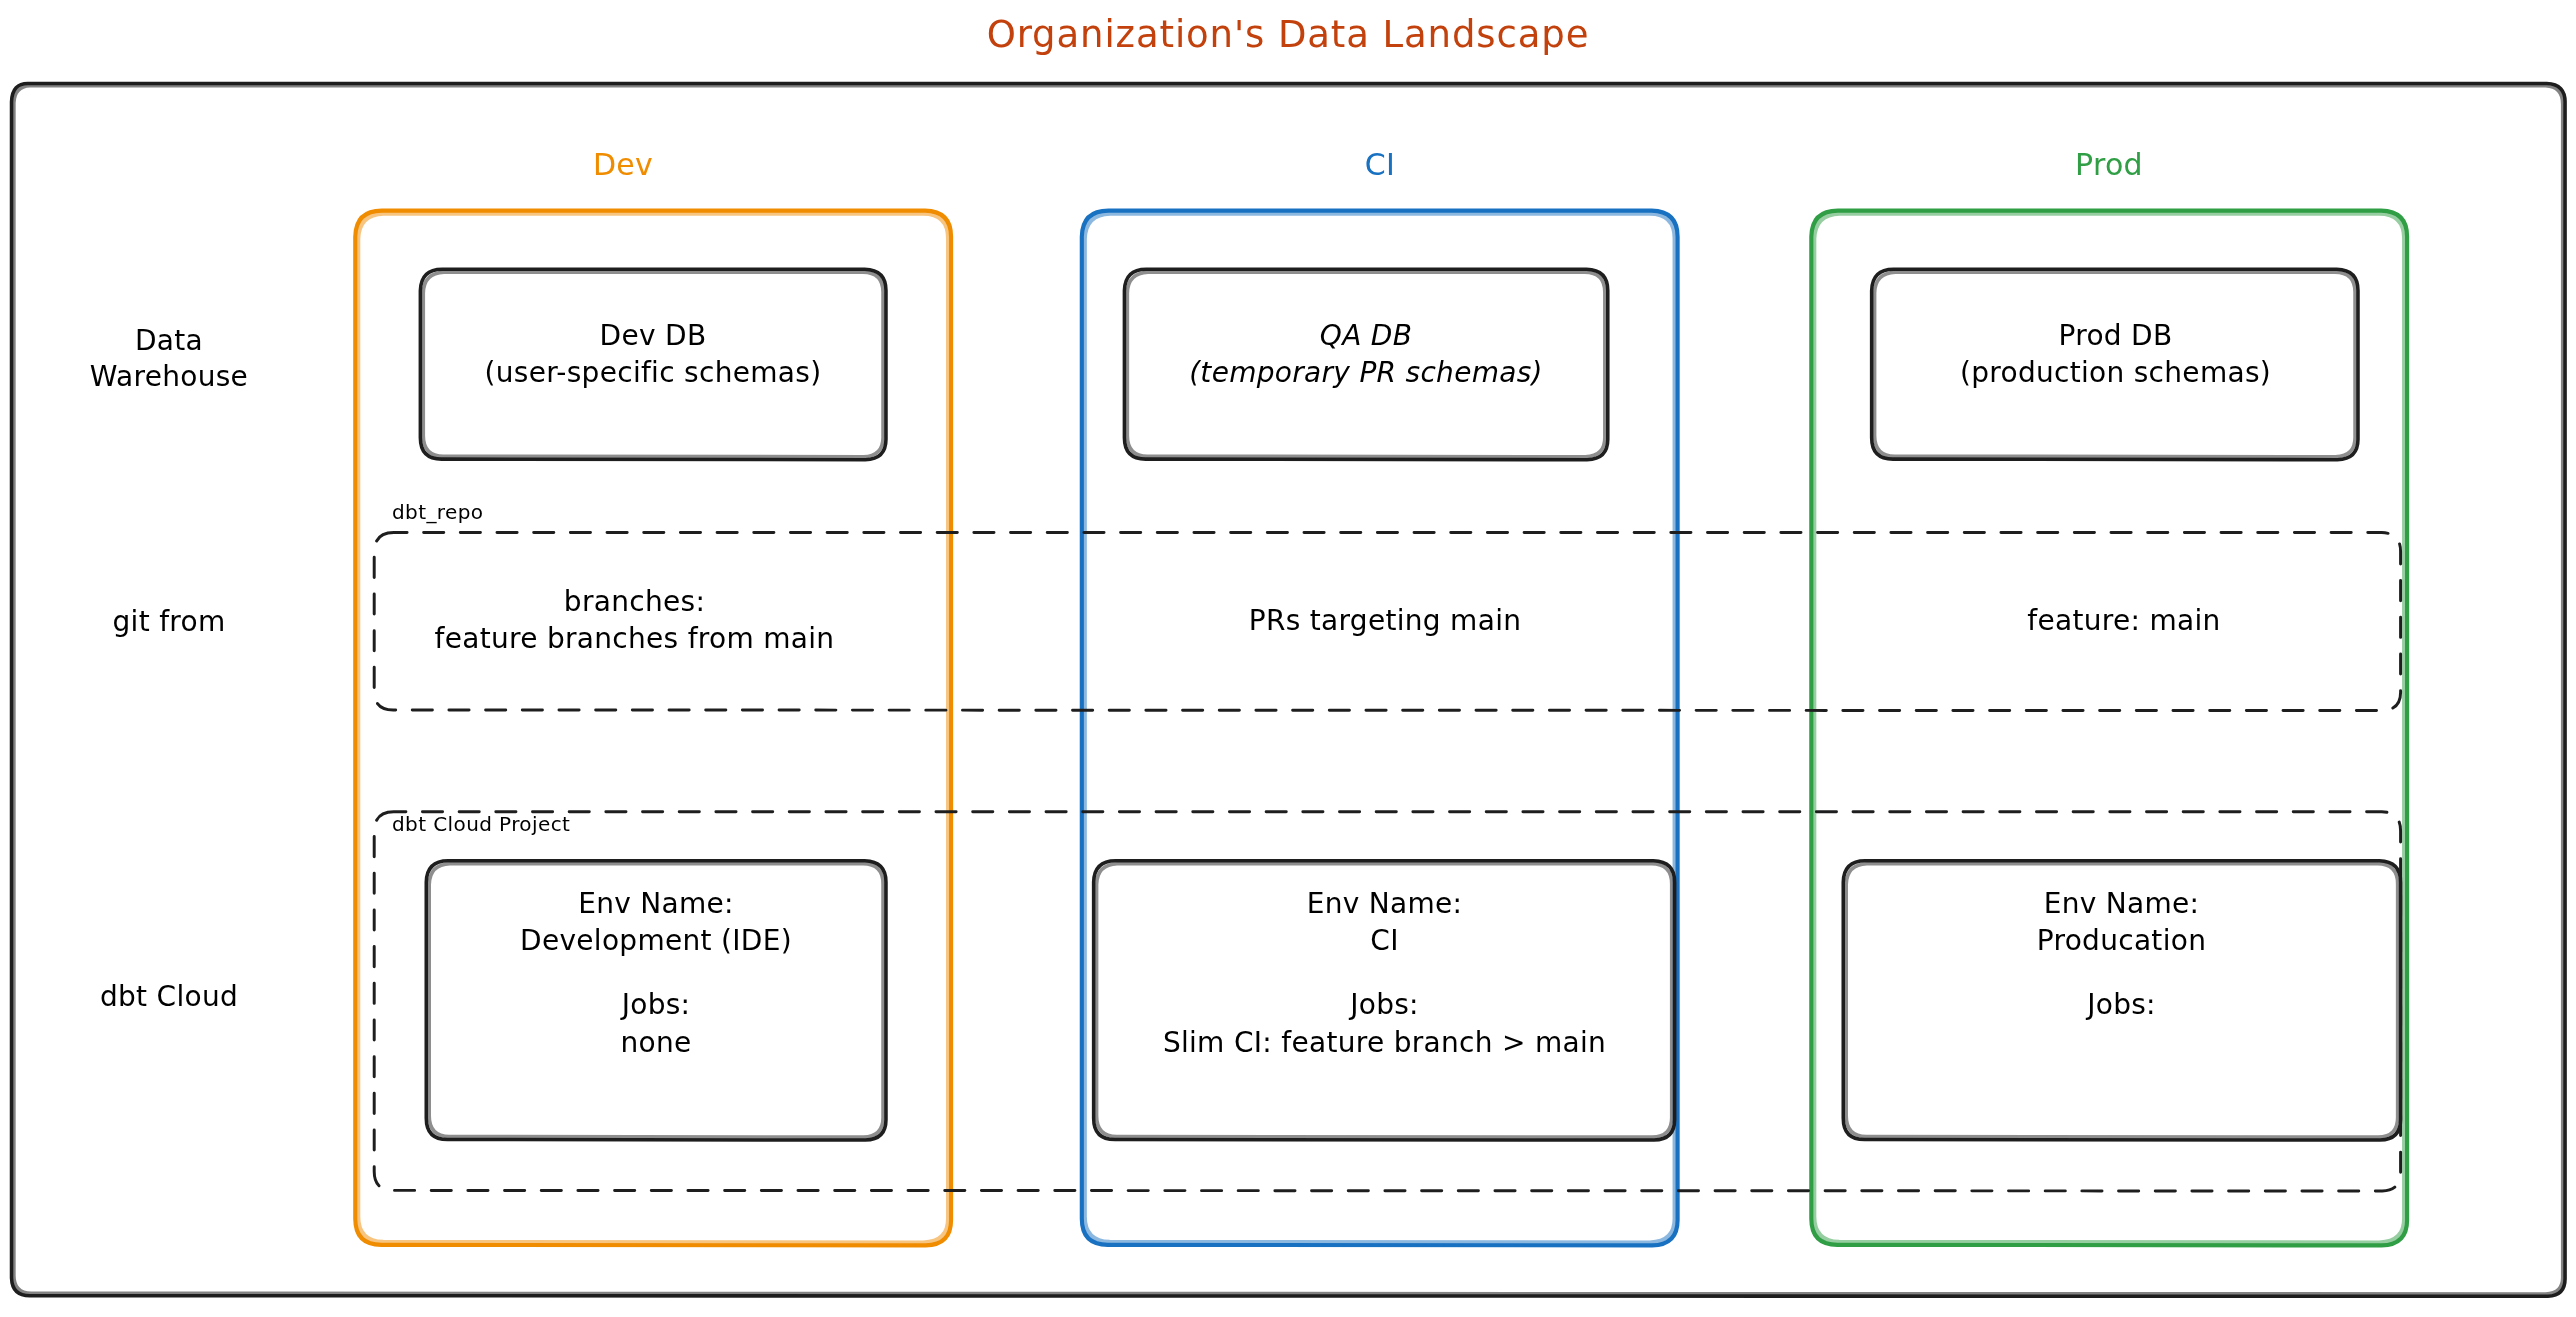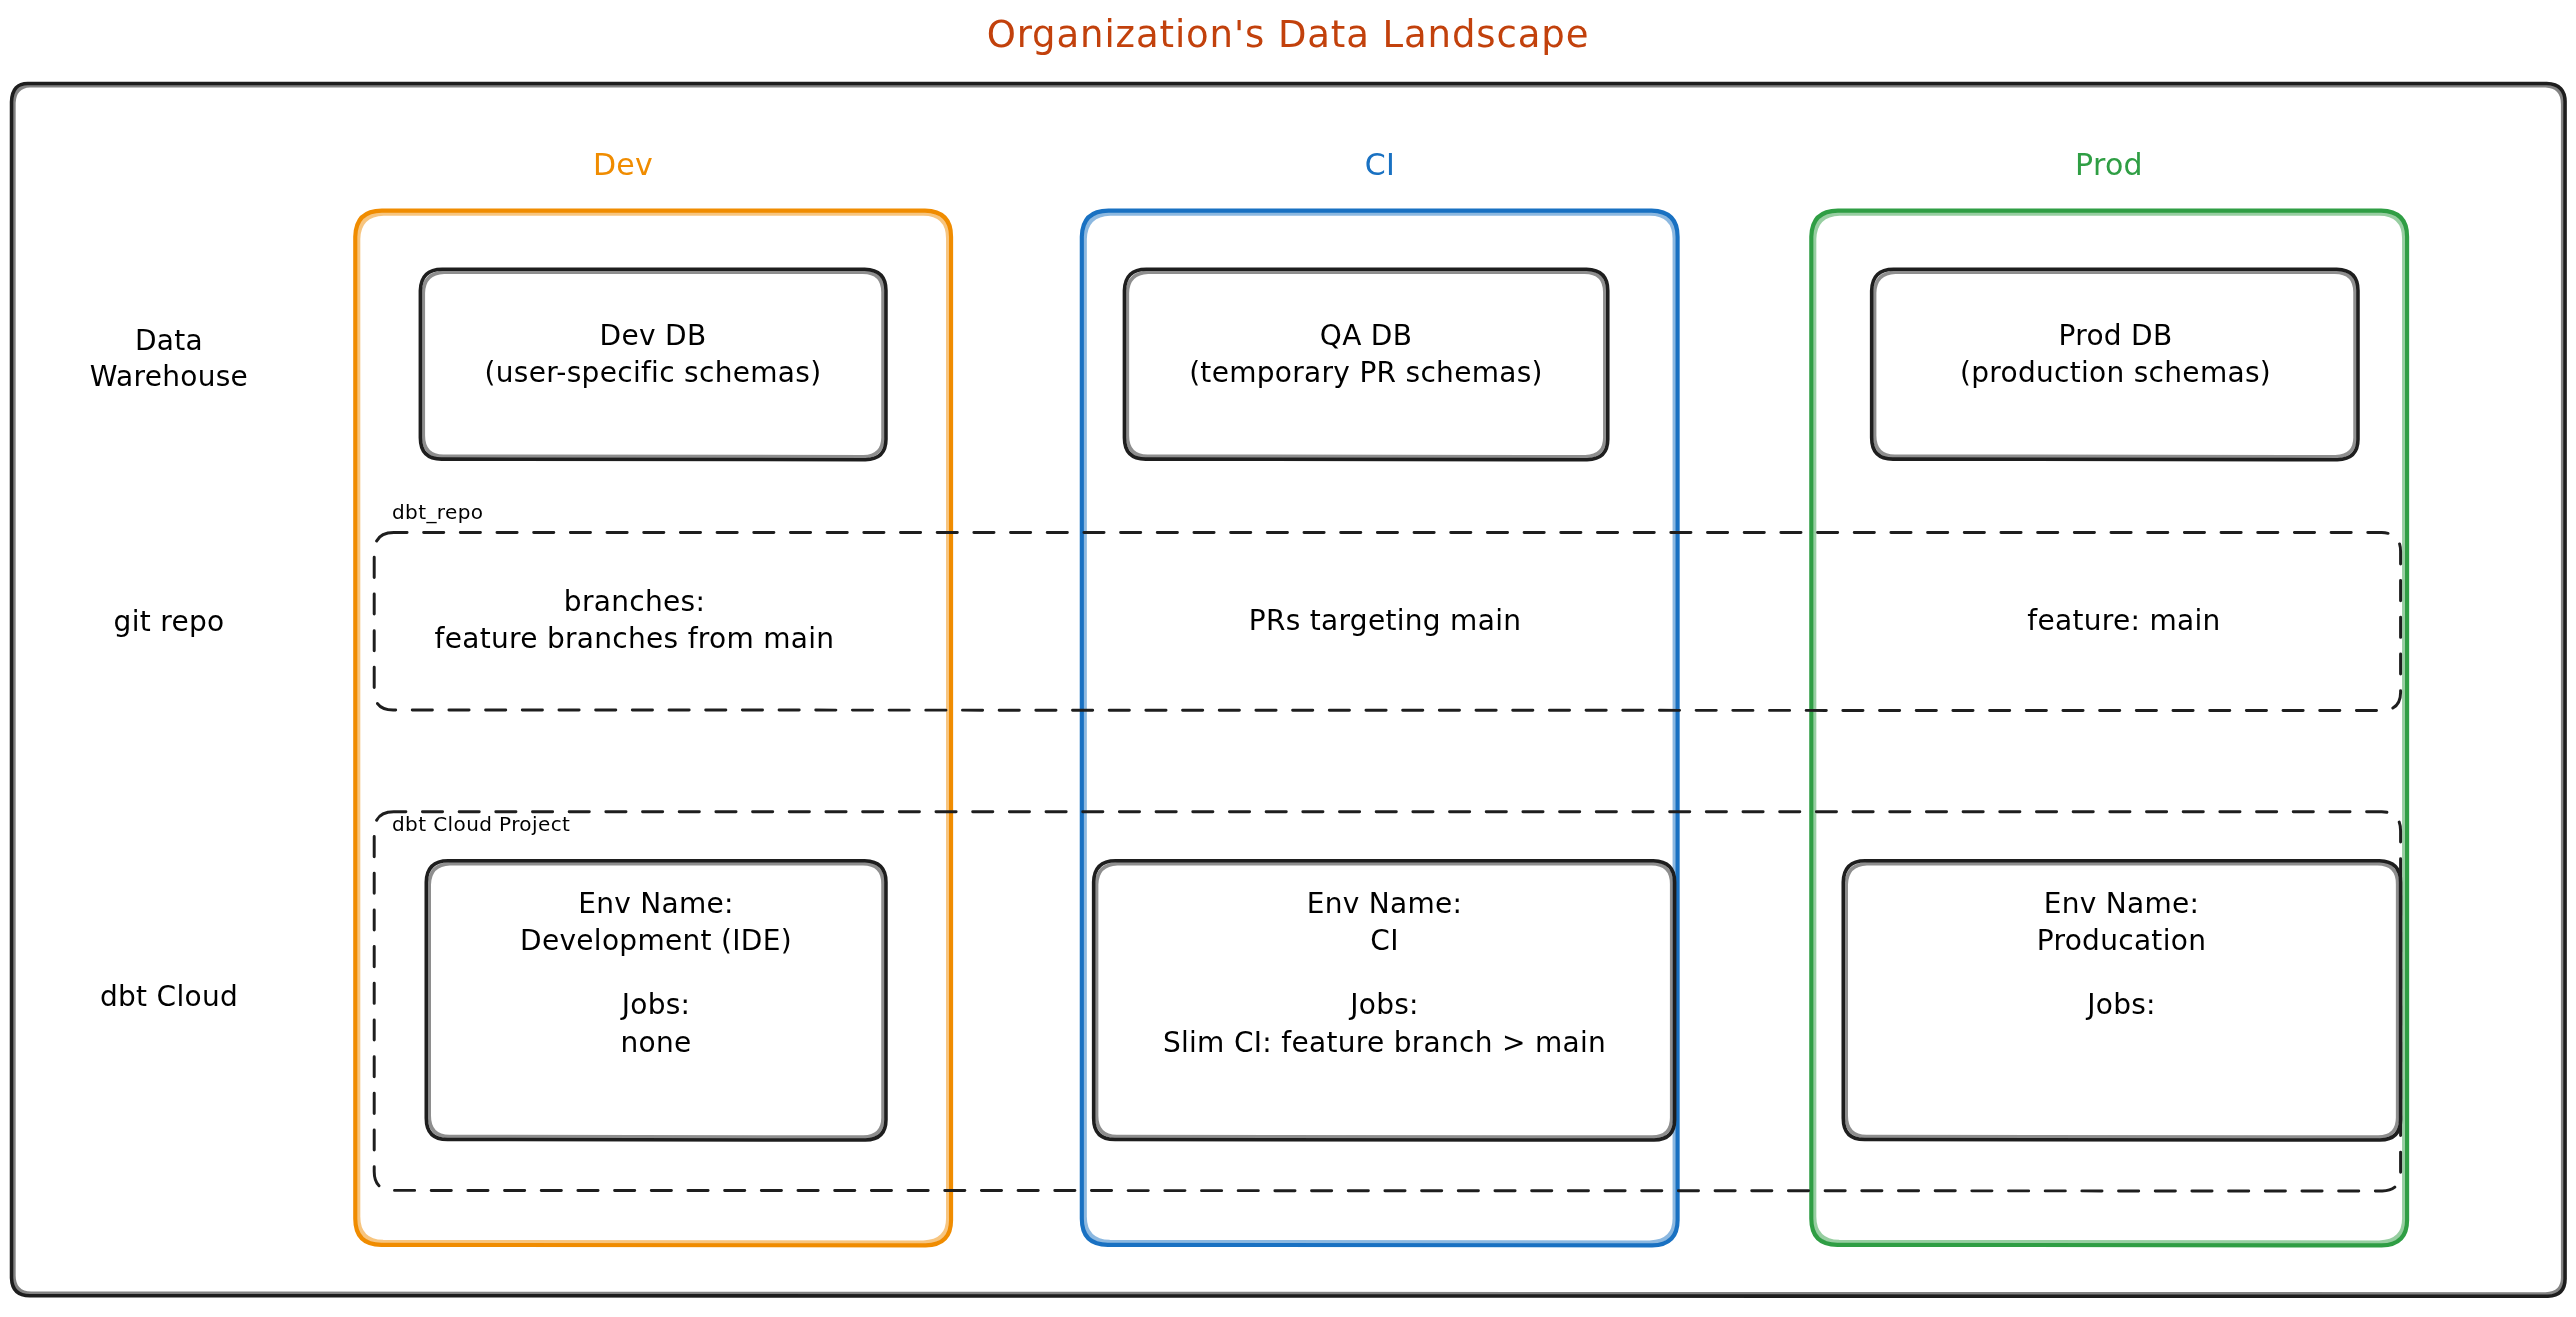--- a/index.html
+++ b/index.html
@@ -147,34 +147,34 @@
 
 <div class="lbl col-header ci" style="left:1291px; top:145px; width:178px;">CI</div>
 
 <div class="lbl col-header prod" style="left:2020px; top:145px; width:178px;">Prod</div>
 
 <div class="lbl row-label" style="left:18px; top:323px; width:302px;">
   <div>Data</div>
   <div>Warehouse</div>
 </div>
 
-<div class="lbl row-label" style="left:18px; top:604px; width:302px;">git repo</div>
+<div class="lbl row-label" style="left:18px; top:604px; width:302px;">git from</div>
 
 <div class="lbl row-label" style="left:18px; top:979px; width:302px;">dbt Cloud</div>
 
 <div class="lbl group-tag" style="left:392px; top:499px; width:355px;">dbt_repo</div>
 
 <div class="lbl group-tag" style="left:392px; top:777px; width:414px;margin-top:34px;">dbt Cloud Project</div>
 
 <div class="lbl node-text" style="left:420px; top:317px; width:466px;">
   <div>Dev DB</div>
   <div>(user-specific schemas)</div>
 </div>
 
-<div class="lbl node-text" style="left:1124px; top:317px; width:484px;">
+<div class="lbl node-text" style="left:1124px; top:317px; width:484px;font-style:italic;">
   <div>QA DB</div>
   <div>(temporary PR schemas)</div>
 </div>
 
 <div class="lbl node-text" style="left:1872px; top:317px; width:487px;">
   <div>Prod DB</div>
   <div>(production schemas)</div>
 </div>
 
 <div class="lbl node-text" style="left:374px; top:583px; width:521px;">

